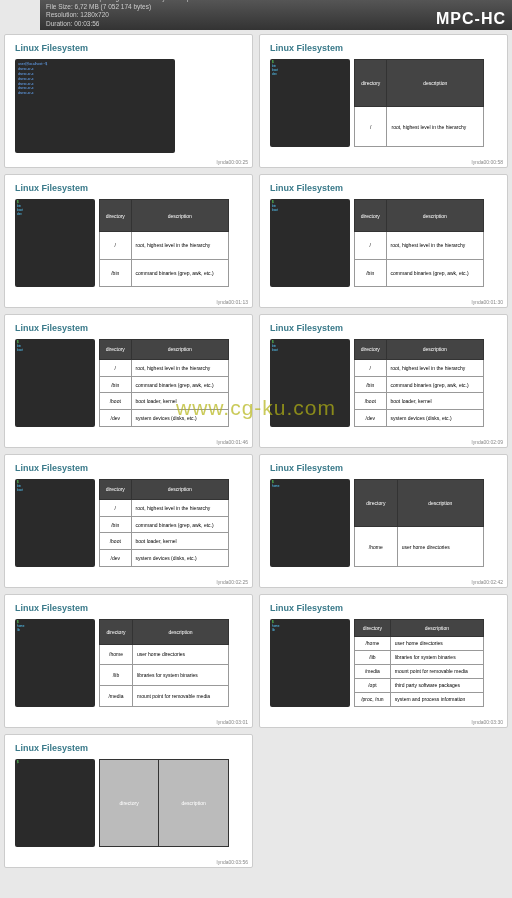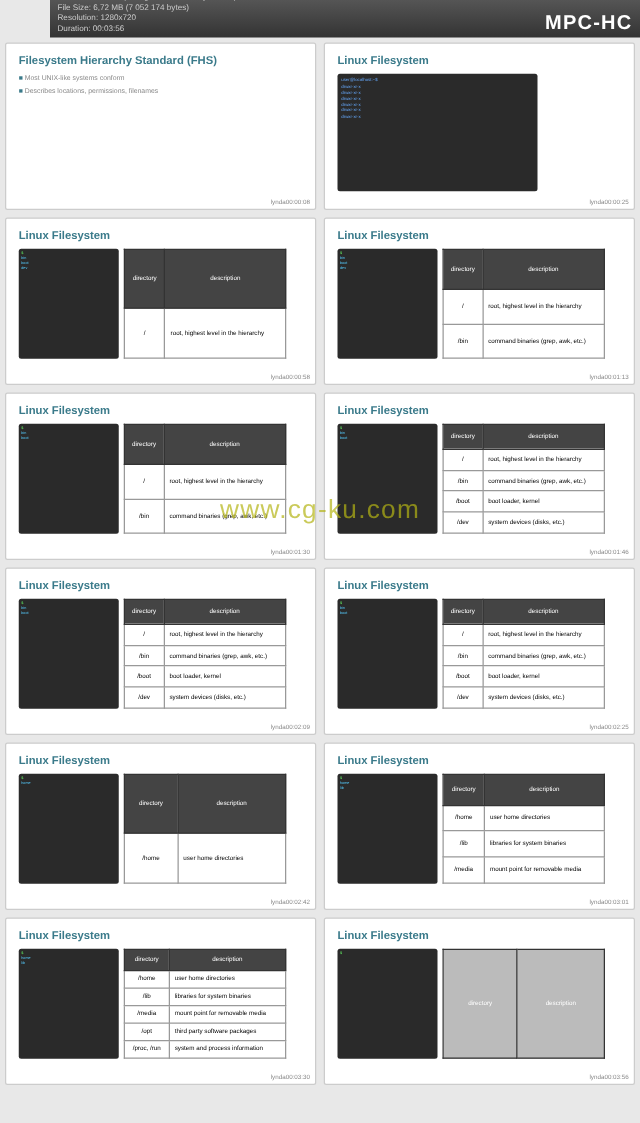--- a/index.html
+++ b/index.html
@@ -120,28 +120,20 @@
     <div><span>File Name:</span> <span>018 Exploring the Linux file system.mp4</span></div>
     <div><span>File Size:</span> <span>6,72 MB (7 052 174 bytes)</span></div>
     <div><span>Resolution:</span> <span>1280x720</span></div>
     <div><span>Duration:</span> <span>00:03:56</span></div>
   </div>
   <div class="app-title">MPC-HC</div>
 </div>
 
 <div class="grid">
 
-  <div class="thumb">
-    <div class="slide-title">Filesystem Hierarchy Standard (FHS)</div>
-    <div class="bullets">
-      <div class="bullet">Most UNIX-like systems conform</div>
-      <div class="bullet">Describes locations, permissions, filenames</div>
-    </div>
-    <div class="timestamp">lynda00:00:08</div>
-  </div>
 
   <div class="thumb">
     <div class="slide-title">Linux Filesystem</div>
     <div class="content-row">
       <div class="terminal-big">
         <div class="prompt">user@localhost:~$</div>
         <div class="row">drwxr-xr-x</div>
           <div class="row">drwxr-xr-x</div>
           <div class="row">drwxr-xr-x</div>
         <div class="row">drwxr-xr-x</div>

